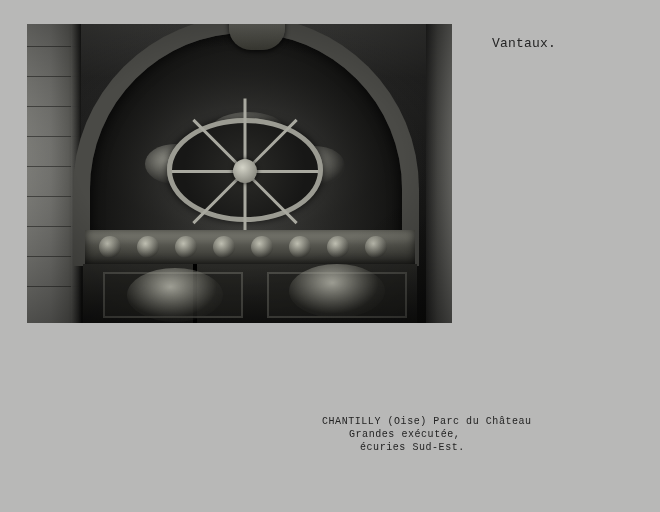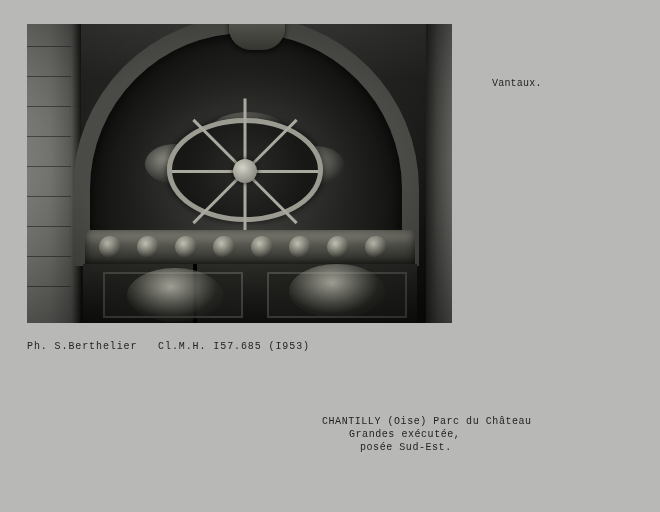--- a/index.html
+++ b/index.html
@@ -178,25 +178,24 @@
     background: radial-gradient(ellipse 85% 80% at 50% 45%, rgba(0,0,0,0) 45%, rgba(0,0,0,0.55) 100%);
     pointer-events: none;
   }
 
   
   .note {
     position: absolute;
     left: 492px;
     top: 38px;
     width: 160px;
-    font-size: 10px;
+    font-size: 13px;
     line-height: 12.4px;
     letter-spacing: 0.2px;
     color: #252525;
-    margin-top: 40px;
   }
   .note .title {
     margin-bottom: 11px;
   }
   .note p { margin: 0; }
 
   .credit {
     position: absolute;
     left: 27px;
     top: 341px;
@@ -279,21 +278,20 @@
       <div class="medallion" style="left:262px; top:240px;"></div>
 
       <div class="photo-vignette"></div>
     </div>
   </div>
 
   <div class="note">
     <div class="title">Vantaux.</div>
   </div>
 
-  <div class="credit">Ph. S.Berthelier   Cl.M.H. I57.685 (I953)</div>
 
   <div class="caption">
     <div class="l1">CHANTILLY (Oise) Parc du Château</div>
     <div class="l2">Grandes exécutée,</div>
-    <div class="l3">posée Sud-Est.</div>
+    <div class="l3">écuries Sud-Est.</div>
   </div>
 
 </div>
 
 </body></html>

